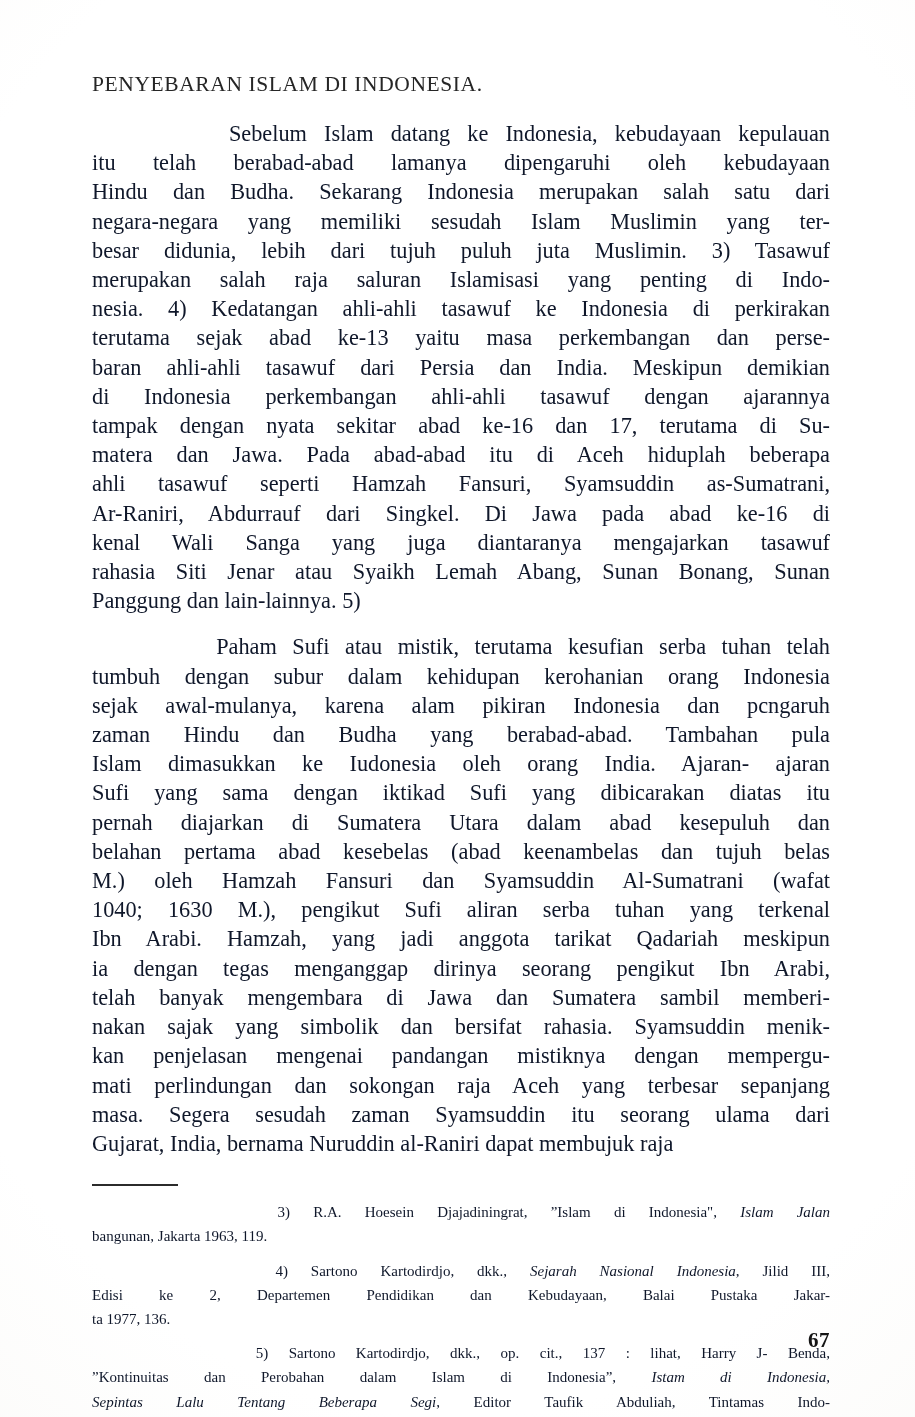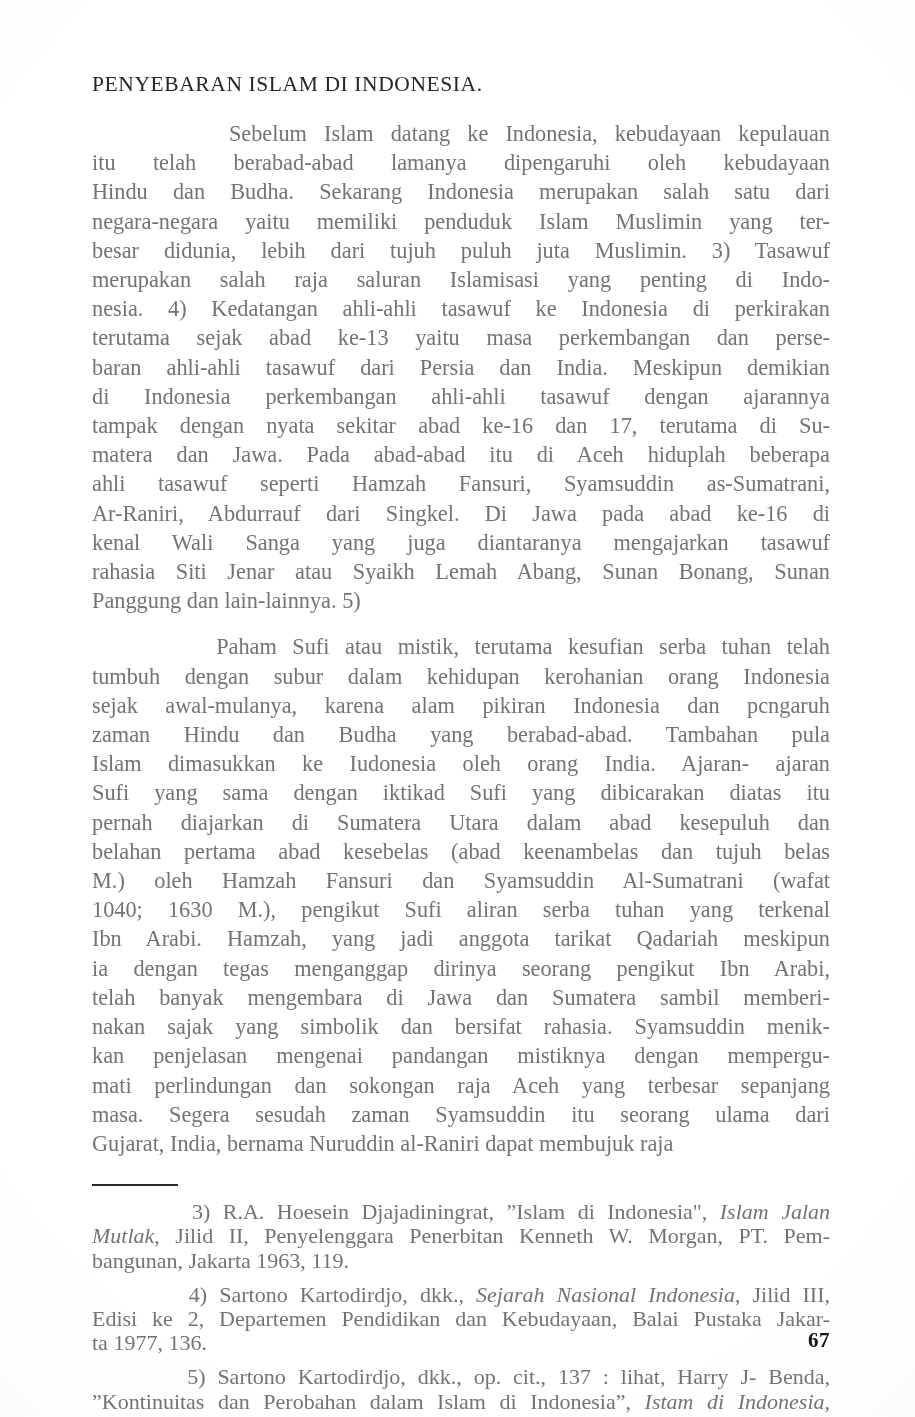--- a/index.html
+++ b/index.html
@@ -54,21 +54,21 @@
     margin-top: 17px;
   }
   
   .ln {
     display: block;
     font-size: 22.3px;
     line-height: 29.2px;
     text-align: justify;
     text-align-last: justify;
     white-space: pre-wrap;
-    color: #737373;
+    color: #0f172a;
   }
   .ln.last {
     text-align-last: left;
   }
 
   
   .footnotes {
     margin-top: 26px;
   }
   .fn-rule {
@@ -78,21 +78,21 @@
     border-top: 2px solid #2b2b2b;
     margin: 0 0 14px 0;
   }
   .fn {
     margin: 0;
   }
   .fn + .fn {
     margin-top: 10px;
   }
   .fn .ln {
-    font-size: 22px;
+    font-size: 15px;
     line-height: 24.2px;
   }
   .fn .ln i,
   .ln i {
     font-style: italic;
   }
 
   
   .folio {
     position: absolute;
@@ -113,21 +113,21 @@
 
 <div class="content">
 
   <h1 class="chapter-title">PENYEBARAN ISLAM DI INDONESIA.</h1>
 
   <div class="body-block" id="body-block">
       <div class="para">
         <span class="ln">        Sebelum Islam datang ke Indonesia, kebudayaan kepulauan</span>
         <span class="ln">itu telah berabad-abad lamanya dipengaruhi oleh kebudayaan</span>
         <span class="ln">Hindu dan Budha. Sekarang Indonesia merupakan salah satu dari</span>
-        <span class="ln">negara-negara yaitu memiliki penduduk Islam Muslimin yang ter-</span>
+        <span class="ln">negara-negara yang memiliki sesudah Islam Muslimin yang ter-</span>
         <span class="ln">besar didunia, lebih dari tujuh puluh juta Muslimin. 3) Tasawuf</span>
         <span class="ln">merupakan salah raja saluran Islamisasi yang penting di Indo-</span>
         <span class="ln">nesia. 4) Kedatangan ahli-ahli tasawuf ke Indonesia di perkirakan</span>
         <span class="ln">terutama sejak abad ke-13 yaitu masa perkembangan dan perse-</span>
         <span class="ln">baran ahli-ahli tasawuf dari Persia dan India. Meskipun demikian</span>
         <span class="ln">di Indonesia perkembangan ahli-ahli tasawuf dengan ajarannya</span>
         <span class="ln">tampak dengan nyata sekitar abad ke-16 dan 17, terutama di Su-</span>
         <span class="ln">matera dan Jawa. Pada abad-abad itu di Aceh hiduplah beberapa</span>
         <span class="ln">ahli tasawuf seperti Hamzah Fansuri, Syamsuddin as-Sumatrani,</span>
         <span class="ln">Ar-Raniri, Abdurrauf dari Singkel. Di Jawa pada abad ke-16 di</span>
@@ -155,21 +155,20 @@
         <span class="ln">masa. Segera sesudah zaman Syamsuddin itu seorang ulama dari</span>
         <span class="ln last">Gujarat, India, bernama Nuruddin al-Raniri dapat membujuk raja</span>
       </div>
     </div>
 
   <div class="footnotes">
     <hr class="fn-rule">
     <div id="footnotes-list">
         <div class="fn">
           <span class="ln">        3) R.A. Hoesein Djajadiningrat, ”Islam di Indonesia", <i>Islam Jalan</i></span>
-          <span class="ln"><i>Mutlak</i>, Jilid II, Penyelenggara Penerbitan Kenneth W. Morgan, PT. Pem-</span>
           <span class="ln last">bangunan, Jakarta 1963, 119.</span>
         </div>
         <div class="fn">
           <span class="ln">        4) Sartono Kartodirdjo, dkk., <i>Sejarah Nasional Indonesia</i>, Jilid III,</span>
           <span class="ln">Edisi ke 2, Departemen Pendidikan dan Kebudayaan, Balai Pustaka Jakar-</span>
           <span class="ln last">ta 1977, 136.</span>
         </div>
         <div class="fn">
           <span class="ln">        5) Sartono Kartodirdjo, dkk., op. cit., 137 : lihat, Harry J- Benda,</span>
           <span class="ln">”Kontinuitas dan Perobahan dalam Islam di Indonesia”, <i>Istam di Indonesia,</i></span>

